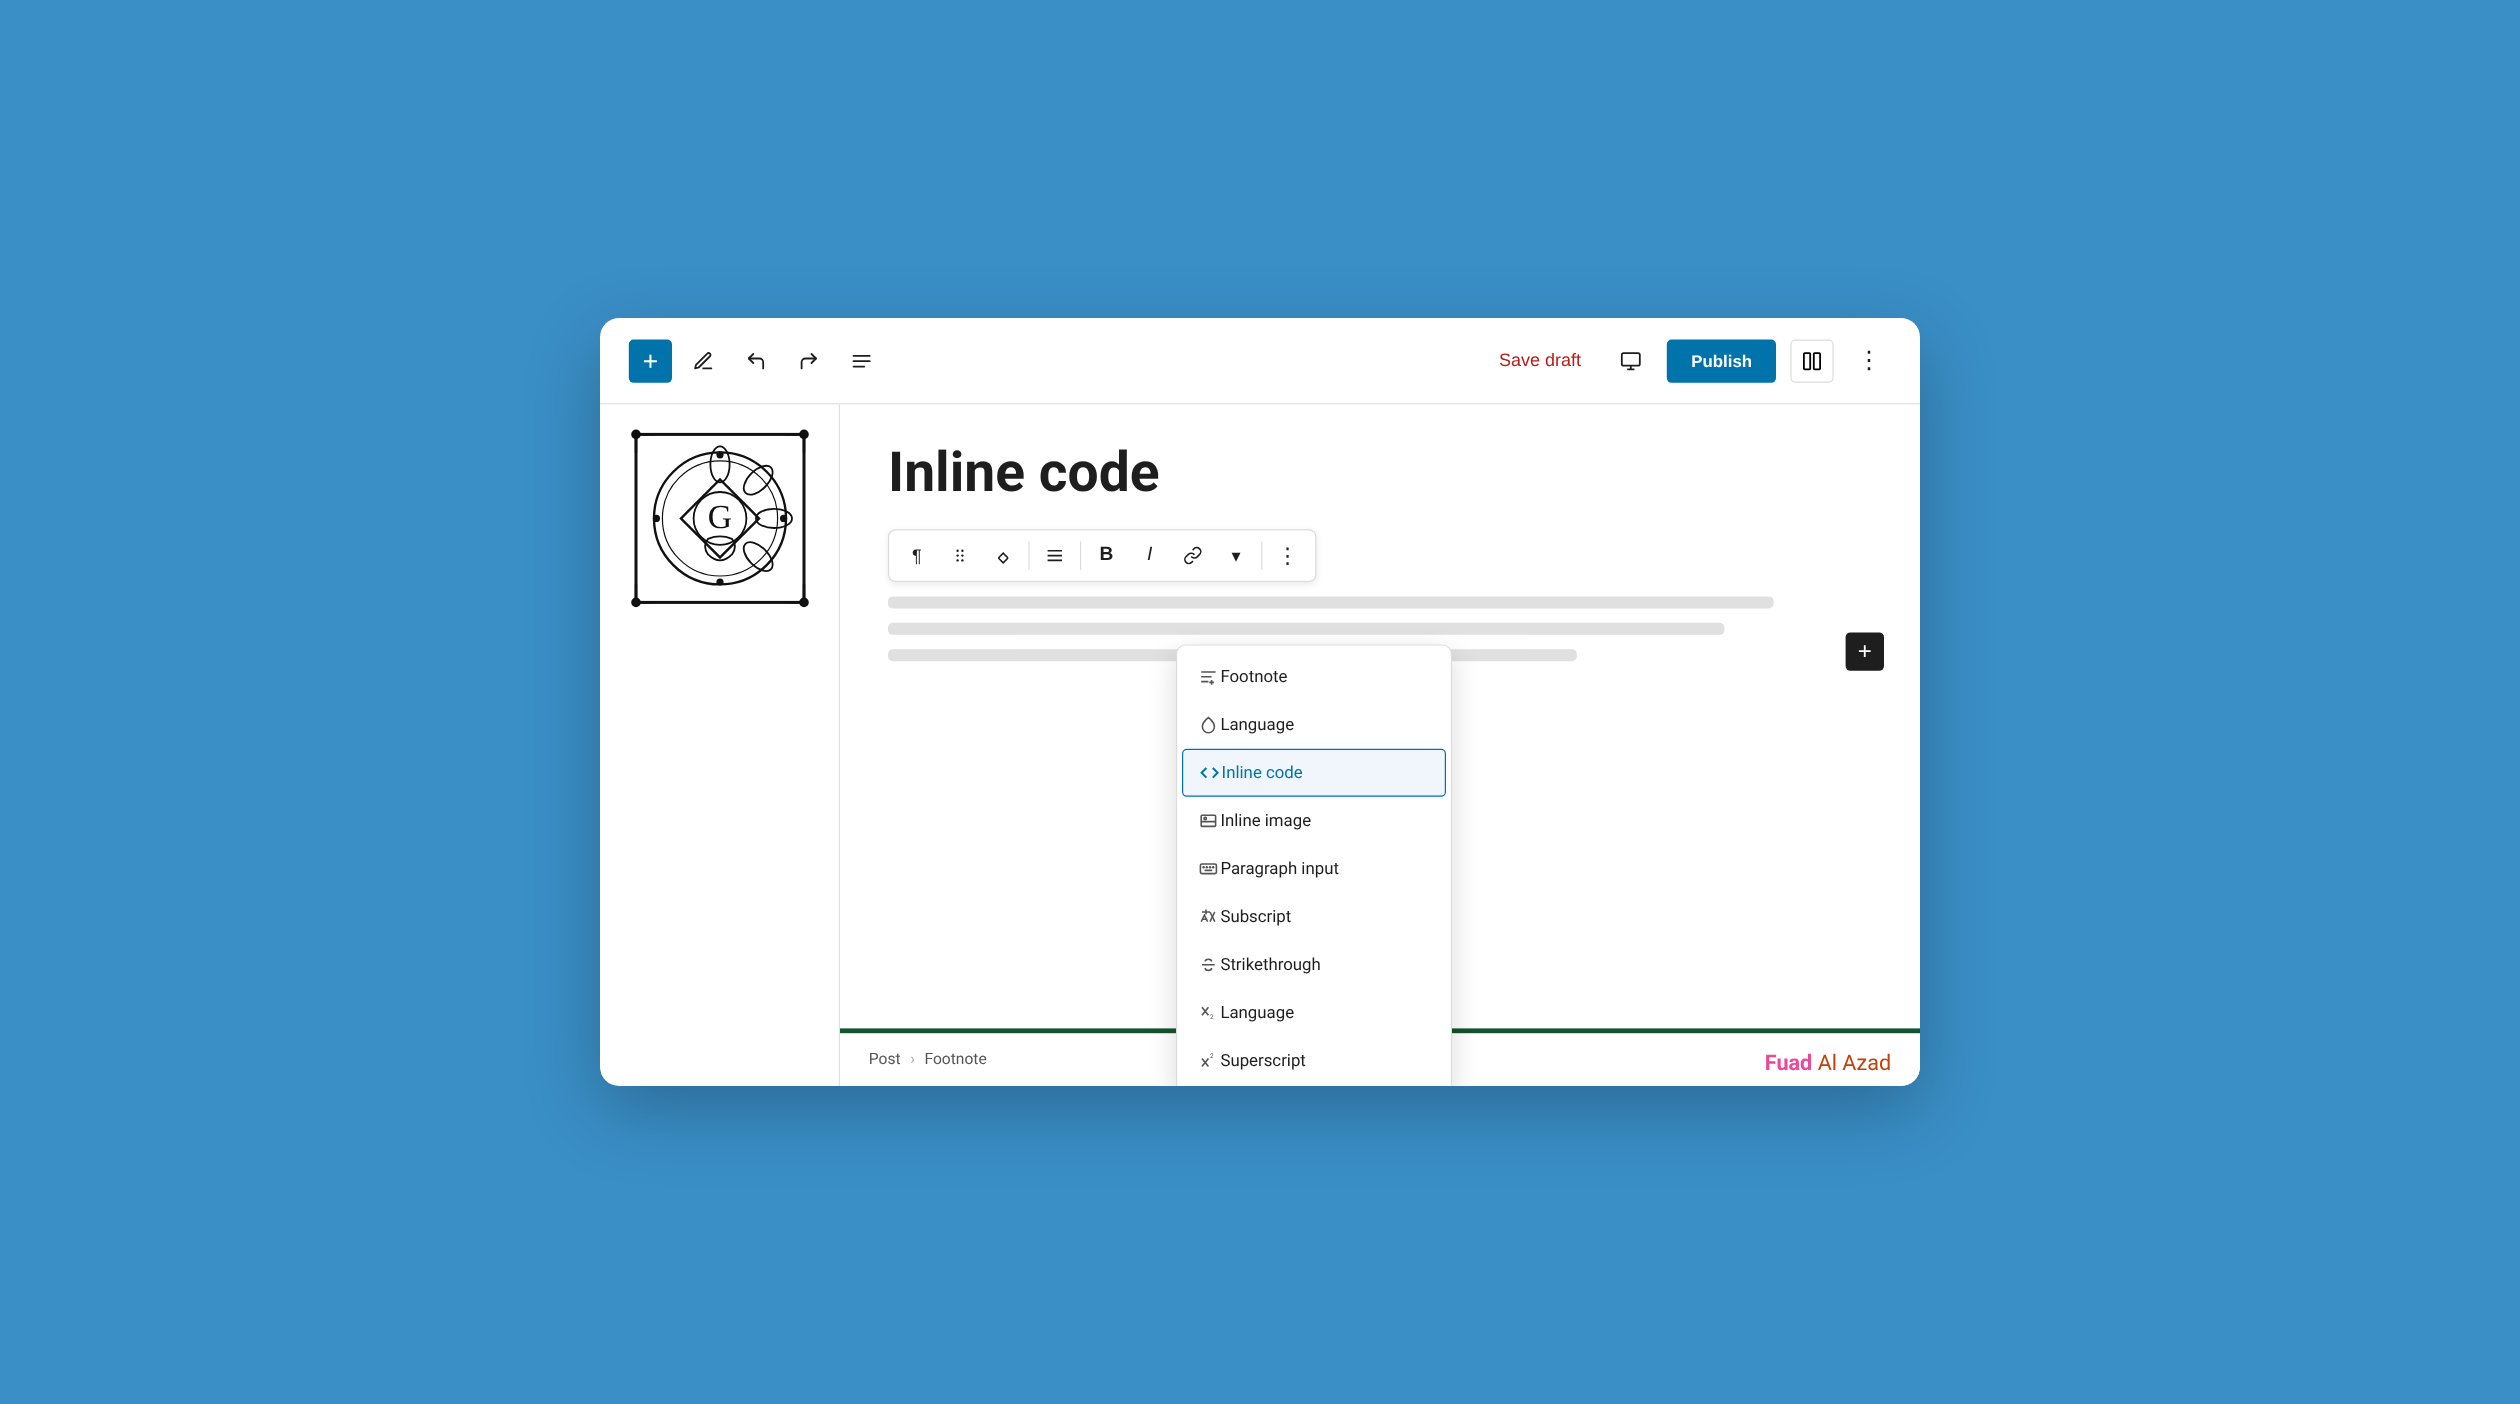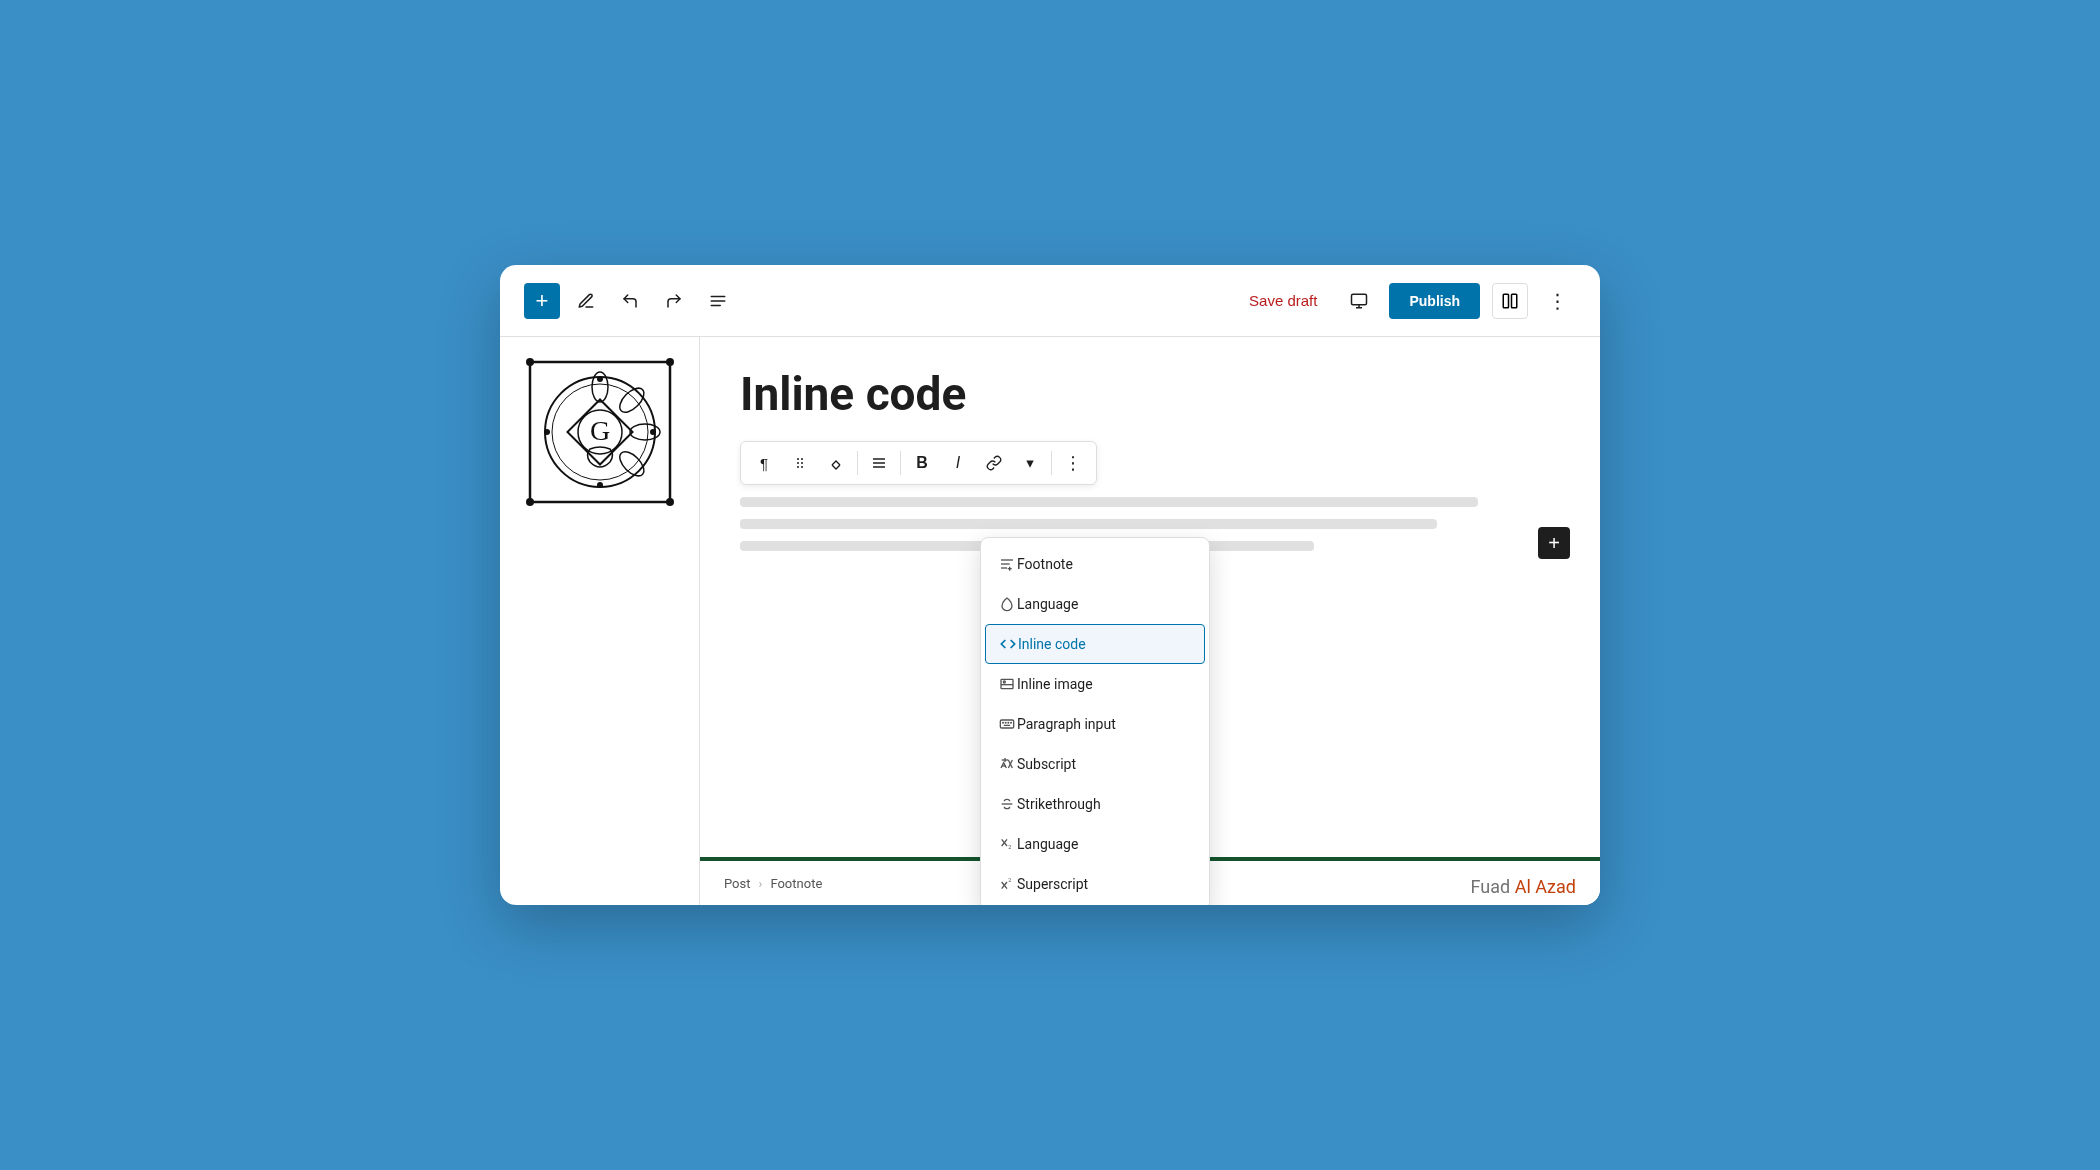--- a/index.html
+++ b/index.html
@@ -255,22 +255,22 @@
     }
     
     .author-credit {
       position: absolute;
       bottom: 8px;
       right: 24px;
       font-size: 18px;
       font-weight: 400;
     }
     .author-first {
-      color: #737373;
-      font-weight: 400;
+      color: #ec4899;
+      font-weight: 700;
       text-align: right;
     }
     .author-last {
       color: #c2410c;
       font-weight: 400;
     }
     
     .logo-svg {
       width: 150px;
       height: 150px;

